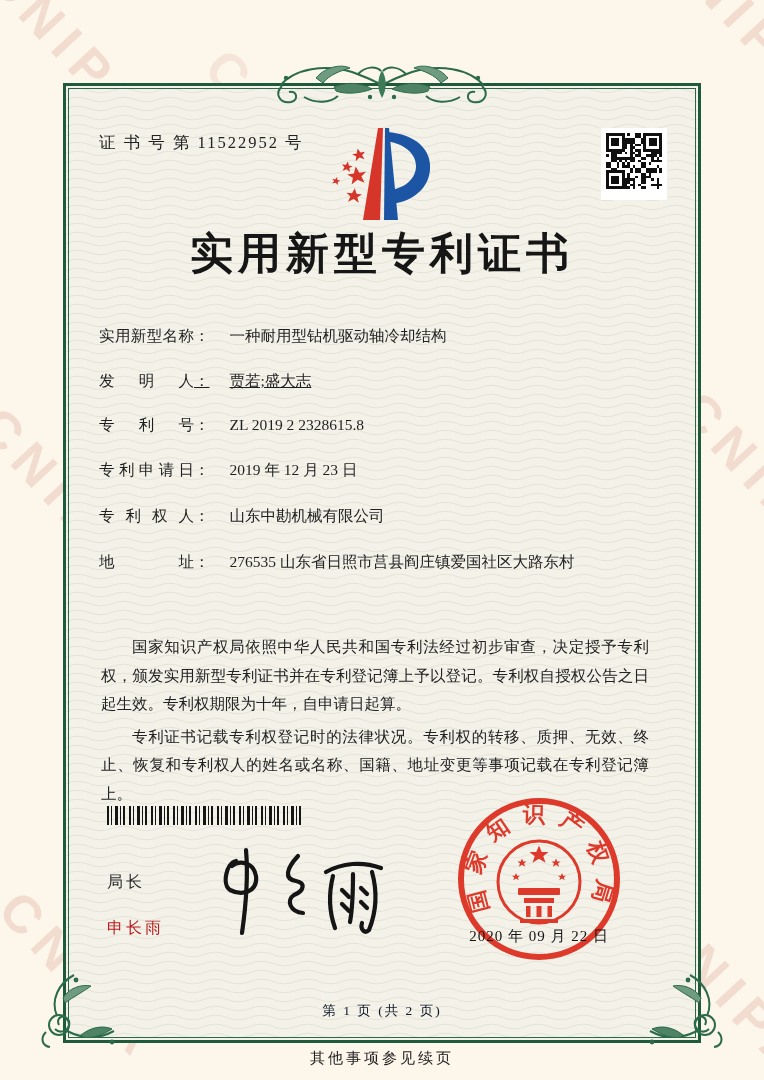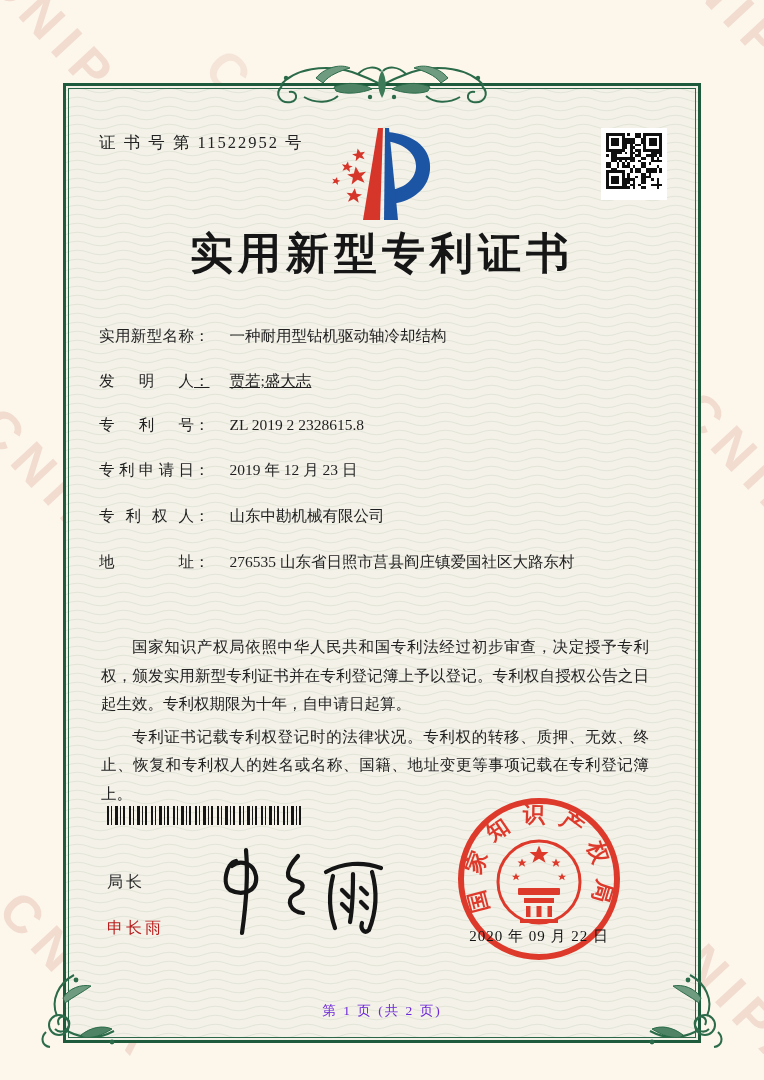--- a/index.html
+++ b/index.html
@@ -42,21 +42,21 @@
       #151515 16px 18px,transparent 18px 22px);}
   .director-role{position:absolute;left:107px;top:872px;font-family:"Liberation Sans",sans-serif;
           font-size:16px;letter-spacing:3px;color:#2a2a2a;}
   .director-name{position:absolute;left:107px;top:902px;font-family:"Liberation Sans",sans-serif;
           font-size:16px;letter-spacing:3px;color:#b91c1c;margin-top:16px;}
   .signature{position:absolute;left:214px;top:845px;}
   .seal{position:absolute;left:454px;top:794px;}
   .seal-date{position:absolute;left:454px;top:927px;width:170px;text-align:center;
              font-size:15px;letter-spacing:1px;color:#141414;}
   .page-no{position:absolute;left:0;top:1002px;width:100%;text-align:center;font-size:13.5px;
-           letter-spacing:2px;color:#6d28d9;}
+           letter-spacing:2px;color:#0f172a;}
   .footer-note{position:absolute;left:0;top:1049px;width:100%;text-align:center;font-size:15px;
            letter-spacing:3px;color:#222;}
 </style>
 </head>
 <body>
 
 <div class="page">
 
   <div class="wm wm1">CNIPA</div>
   <div class="wm wm2">CNIPA</div>
@@ -659,14 +659,15 @@
           <rect x="72" y="112" width="4.5" height="11"></rect>
           <rect x="82.5" y="112" width="5" height="11"></rect>
           <rect x="93.5" y="112" width="4.5" height="11"></rect>
           <rect x="66" y="125" width="38" height="4"></rect>
         </g>
       </g>
     </svg>
     <div class="seal-date">2020 年 09 月 22 日</div>
 
     <div class="page-no">第 1 页 (共 2 页)</div>
+    <div class="footer-note">其他事项参见续页</div>
   </div>
 </div>
 
 </body></html>

